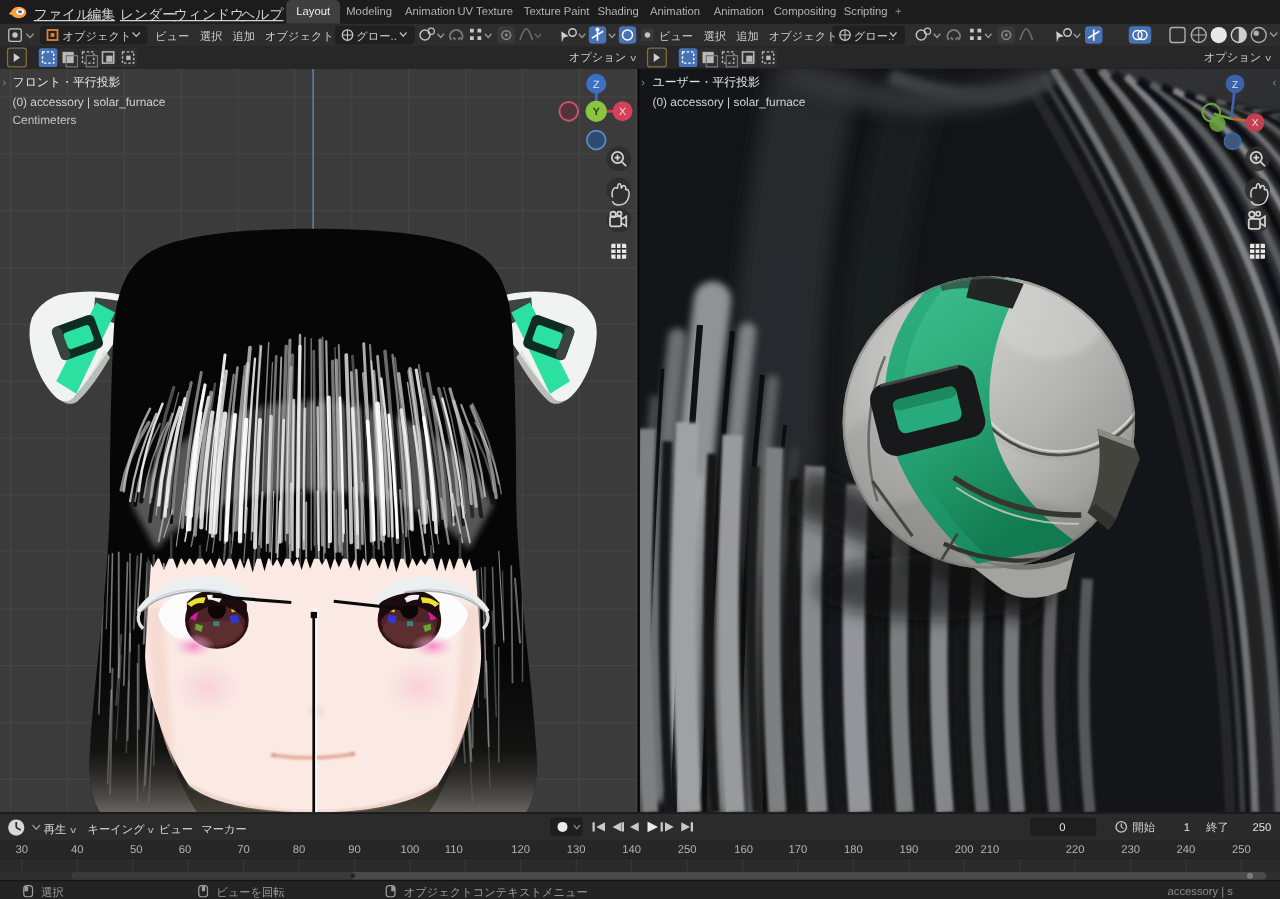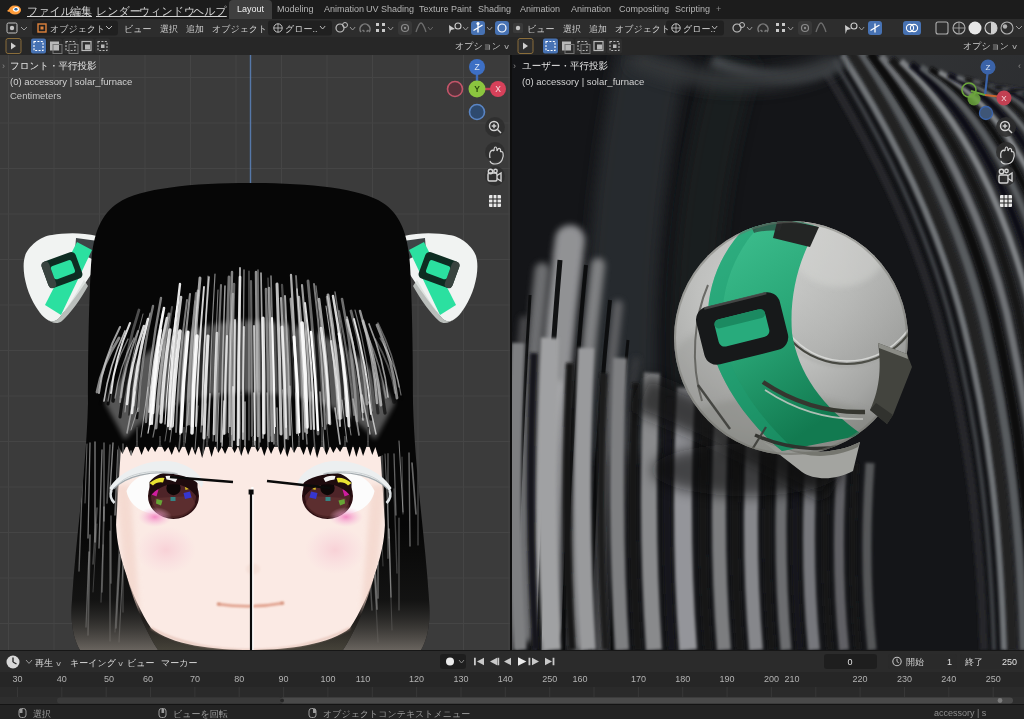--- a/index.html
+++ b/index.html
@@ -36,21 +36,21 @@
     <path d="M1,9 L7,3.5 L9,5 L3,10 Z" fill="#ff9e3d"></path>
   </svg>
   <span class="tmenu" style="left:27px">ファイル</span>
   <span class="tmenu" style="left:70px">編集</span>
   <span class="tmenu" style="left:96px">レンダー</span>
   <span class="tmenu" style="left:139px">ウィンドウ</span>
   <span class="tmenu" style="left:193px">ヘルプ</span>
   <span class="tab tabact" style="left:229px">Layout</span>
   <span class="tab" style="left:277px">Modeling</span>
   <span class="tab" style="left:324px">Animation</span>
-  <span class="tab" style="left:366px">UV Shading</span>
+  <span class="tab" style="left:366px">UV Texture</span>
   <span class="tab" style="left:419px">Texture Paint</span>
   <span class="tab" style="left:478px">Shading</span>
   <span class="tab" style="left:520px">Animation</span>
   <span class="tab" style="left:571px">Animation</span>
   <span class="tab" style="left:619px">Compositing</span>
   <span class="tab" style="left:675px">Scripting</span>
   <span class="tab" style="left:716px;color:#888">+</span>
 </div>
 
 <div class="abs" id="hdr2">
@@ -852,21 +852,21 @@
     <span class="fnum" style="left:148px">60</span>
     <span class="fnum" style="left:194.9px">70</span>
     <span class="fnum" style="left:239.2px">80</span>
     <span class="fnum" style="left:283.6px">90</span>
     <span class="fnum" style="left:327.9px">100</span>
     <span class="fnum" style="left:363px">110</span>
     <span class="fnum" style="left:416.6px">120</span>
     <span class="fnum" style="left:461.0px">130</span>
     <span class="fnum" style="left:505.3px">140</span>
     <span class="fnum" style="left:549.7px">250</span>
-    <span class="fnum" style="left:580px">160</span>
+    <span class="fnum" style="left:595px">160</span>
     <span class="fnum" style="left:638.4px">170</span>
     <span class="fnum" style="left:682.7px">180</span>
     <span class="fnum" style="left:727.1px">190</span>
     <span class="fnum" style="left:771.4px">200</span>
     <span class="fnum" style="left:792px">210</span>
     <span class="fnum" style="left:860.1px">220</span>
     <span class="fnum" style="left:904.5px">230</span>
     <span class="fnum" style="left:948.8px">240</span>
     <span class="fnum" style="left:993.2px">250</span>
   </div>

